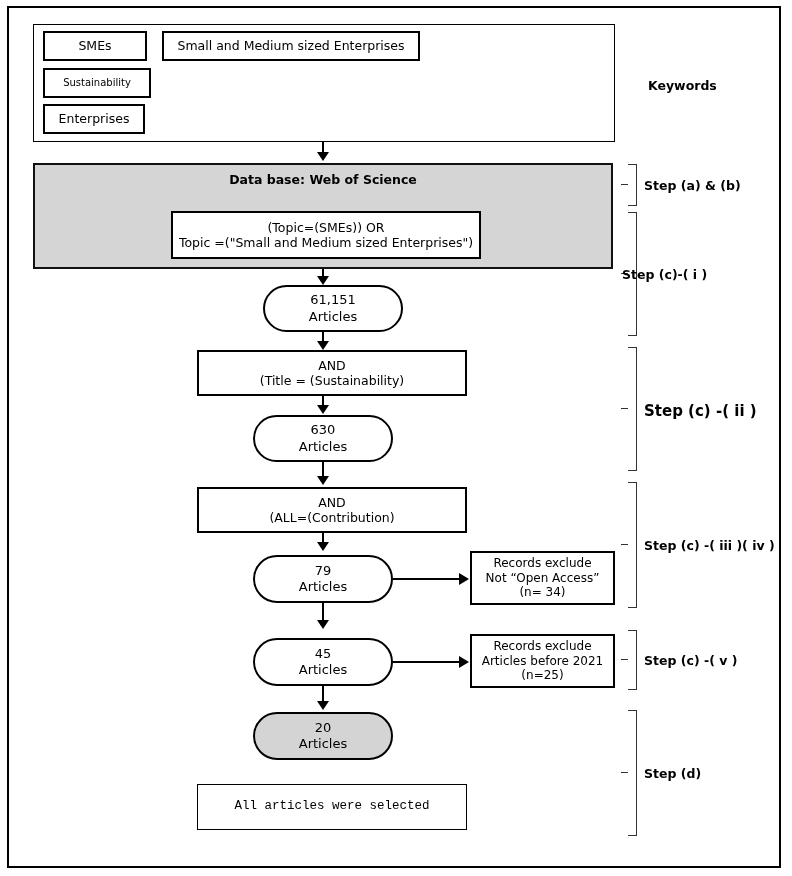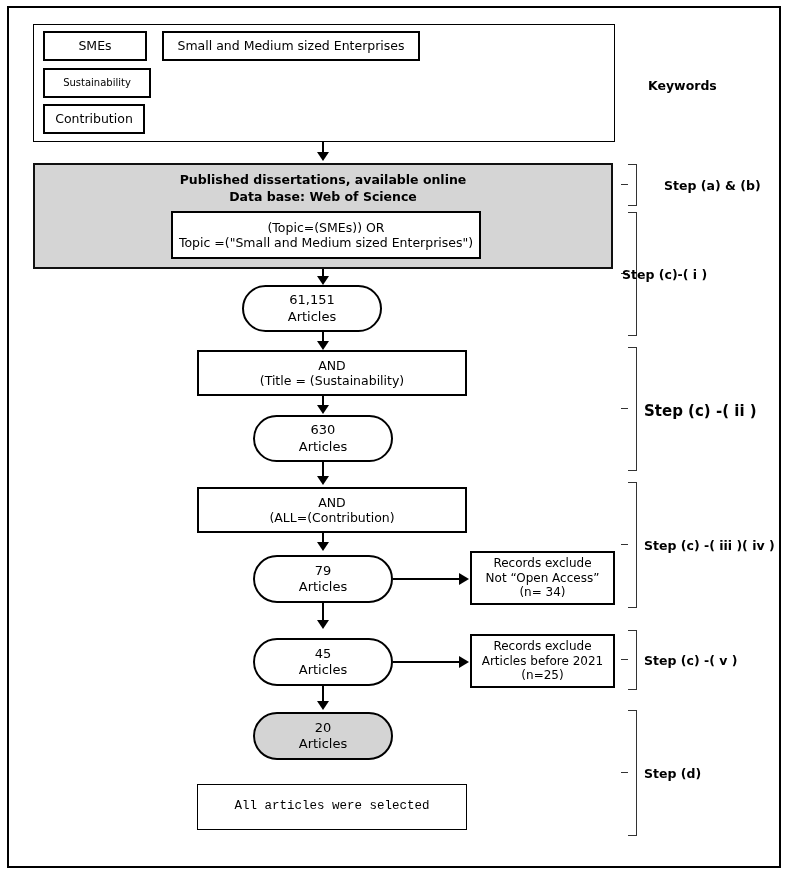--- a/index.html
+++ b/index.html
@@ -124,39 +124,38 @@
   <div class="outer-frame"></div>
 
   <div class="panel-plain" style="left:33px;top:24px;width:582px;height:118px;"></div>
 
   <div class="box" style="left:43px;top:31px;width:104px;height:30px;font-size:12.5px;">SMEs</div>
 
   <div class="box" style="left:162px;top:31px;width:258px;height:30px;font-size:12.5px;">Small and Medium sized Enterprises</div>
 
   <div class="box" style="left:43px;top:68px;width:108px;height:30px;font-size:10px;">Sustainability</div>
 
-  <div class="box" style="left:43px;top:104px;width:102px;height:30px;font-size:12.5px;">Contribution</div>
+  <div class="box" style="left:43px;top:104px;width:102px;height:30px;font-size:12.5px;">Enterprises</div>
 
   <div class="vline" style="left:322px;top:142px;height:16px;"></div>
   <div class="arrow-down" style="left:317px;top:152px;"></div>
 
   <div class="panel-gray" style="left:33px;top:163px;width:580px;height:106px;"></div>
 
   <div class="label" style="left:33px;top:172px;width:580px;text-align:center;font-size:12.5px;line-height:1.35;white-space:normal;">
-    <div>Published dissertations, available online</div>
     <div>Data base: Web of Science</div>
   </div>
 
   <div class="box" style="left:171px;top:211px;width:310px;height:48px;font-size:12.5px;">(Topic=(SMEs)) OR
 Topic =("Small and Medium sized Enterprises")</div>
 
   <div class="vline" style="left:322px;top:269px;height:8px;"></div>
   <div class="arrow-down" style="left:317px;top:276px;"></div>
 
-  <div class="pill" style="left:242px;top:285px;width:140px;height:47px;font-size:13px;">
+  <div class="pill" style="left:263px;top:285px;width:140px;height:47px;font-size:13px;">
     <span>61,151</span>
     <span>Articles</span>
   </div>
 
   <div class="vline" style="left:322px;top:332px;height:14px;"></div>
   <div class="arrow-down" style="left:317px;top:341px;"></div>
 
   <div class="box" style="left:197px;top:350px;width:270px;height:46px;font-size:12.5px;">AND
 (Title = (Sustainability)</div>
 
@@ -211,21 +210,21 @@
     <span>20</span>
     <span>Articles</span>
   </div>
 
   <div class="box thin" style="left:197px;top:784px;width:270px;height:46px;font-size:12.5px;">All articles were selected</div>
 
   <div class="label" style="left:648px;top:78px;font-size:12.5px;">Keywords</div>
 
   <div class="bracket" style="left:628px;top:164px;height:42px;"></div>
   <div class="bracket-tick" style="left:621px;top:184px;"></div>
-  <div class="label" style="left:644px;top:178px;font-size:12.5px;margin-left:20px;">Step (a) &amp; (b)</div>
+  <div class="label" style="left:644px;top:178px;font-size:12.5px;">Step (a) &amp; (b)</div>
 
   <div class="bracket" style="left:628px;top:212px;height:124px;"></div>
   <div class="bracket-tick" style="left:621px;top:273px;"></div>
   <div class="label" style="left:622px;top:267px;font-size:12.5px;">Step (c)-( i )</div>
 
   <div class="bracket" style="left:628px;top:347px;height:124px;"></div>
   <div class="bracket-tick" style="left:621px;top:408px;"></div>
   <div class="label" style="left:644px;top:402px;font-size:15px;">Step (c) -( ii )</div>
 
   <div class="bracket" style="left:628px;top:482px;height:126px;"></div>

